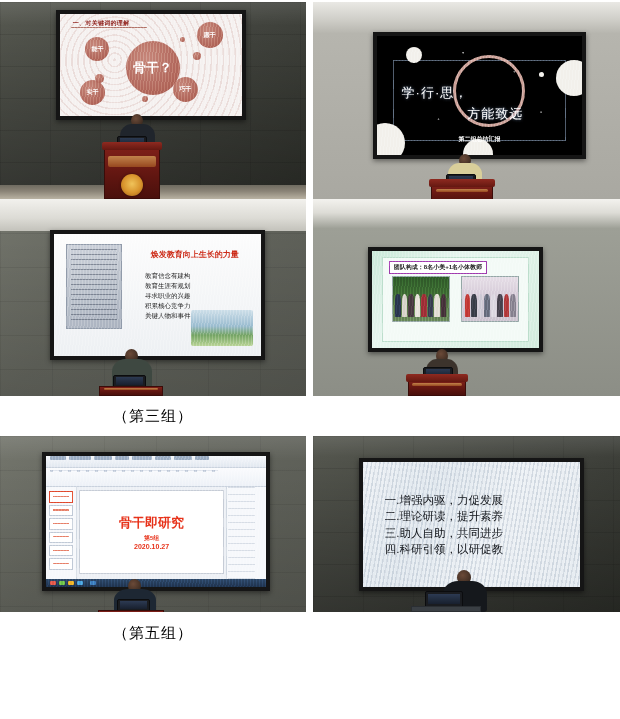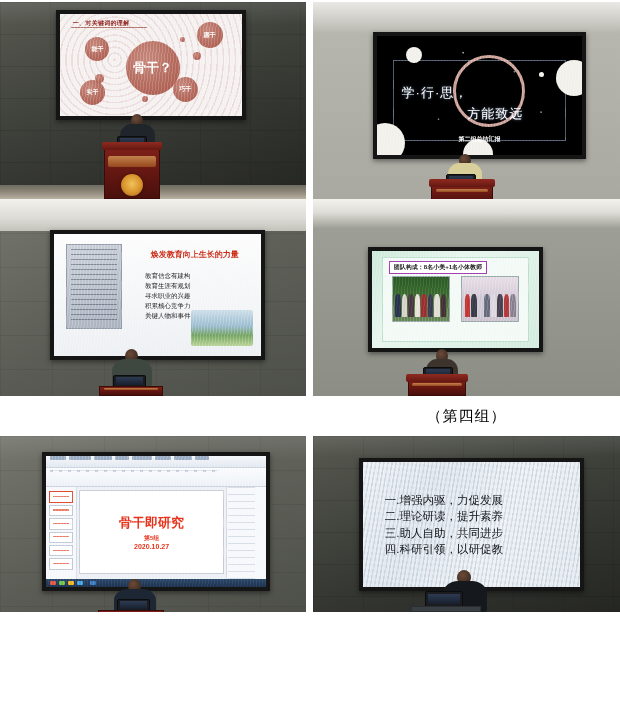--- a/index.html
+++ b/index.html
@@ -404,20 +404,21 @@
           </div>
         </div>
 
         <div class="person-head" style="left:125px; top:150px; width:13px; height:14px;"></div>
         <div class="person-body" style="left:112px; top:160px; width:40px; height:30px; background:#3e4841;"></div>
         <div class="laptop" style="left:113px; top:176px; width:33px; height:14px;"></div>
         <div class="podium" style="left:99px; top:187px; width:64px; height:10px;">
           <div class="podium-text"></div>
         </div>
       </div>
+      <div class="caption">（第三组）</div>
     </div>
 
     <div class="cell">
       <div class="photo">
         <div class="wall midlight"></div>
 
         <div class="screen-frame" style="left:55px; top:48px; width:175px; height:105px;">
           <div class="screen-inner">
             <div class="s4">
               <div class="s4-inner">
@@ -453,21 +454,20 @@
         </div>
 
         <div class="person-head" style="left:123px; top:150px; width:12px; height:14px;"></div>
         <div class="person-body" style="left:113px; top:160px; width:32px; height:28px; background:#3c332c;"></div>
         <div class="laptop" style="left:110px; top:168px; width:30px; height:14px;"></div>
         <div class="podium" style="left:95px; top:181px; width:58px; height:16px;">
           <div class="podium-top"></div>
           <div class="podium-text"></div>
         </div>
       </div>
-      <div class="caption">（第四组）</div>
     </div>
 
     <div class="cell row3">
       <div class="photo">
         <div class="wall"></div>
 
         <div class="screen-frame" style="left:42px; top:16px; width:228px; height:139px;">
           <div class="screen-inner">
             <div class="s5">
               <div class="ppt-title">
@@ -511,20 +511,21 @@
           </div>
         </div>
 
         <div class="person-head" style="left:128px; top:143px; width:13px; height:14px;"></div>
         <div class="person-body" style="left:114px; top:153px; width:42px; height:26px; background:#1d2733;"></div>
         <div class="laptop" style="left:117px; top:163px; width:33px; height:14px;"></div>
         <div class="podium" style="left:98px; top:174px; width:66px; height:10px;">
           
         </div>
       </div>
+      <div class="caption">（第五组）</div>
     </div>
 
     <div class="cell row3">
       <div class="photo">
         <div class="wall dark"></div>
 
         <div class="screen-frame" style="left:46px; top:22px; width:225px; height:133px;">
           <div class="screen-inner">
             <div class="s6">
               <div class="s6-moire"></div>

